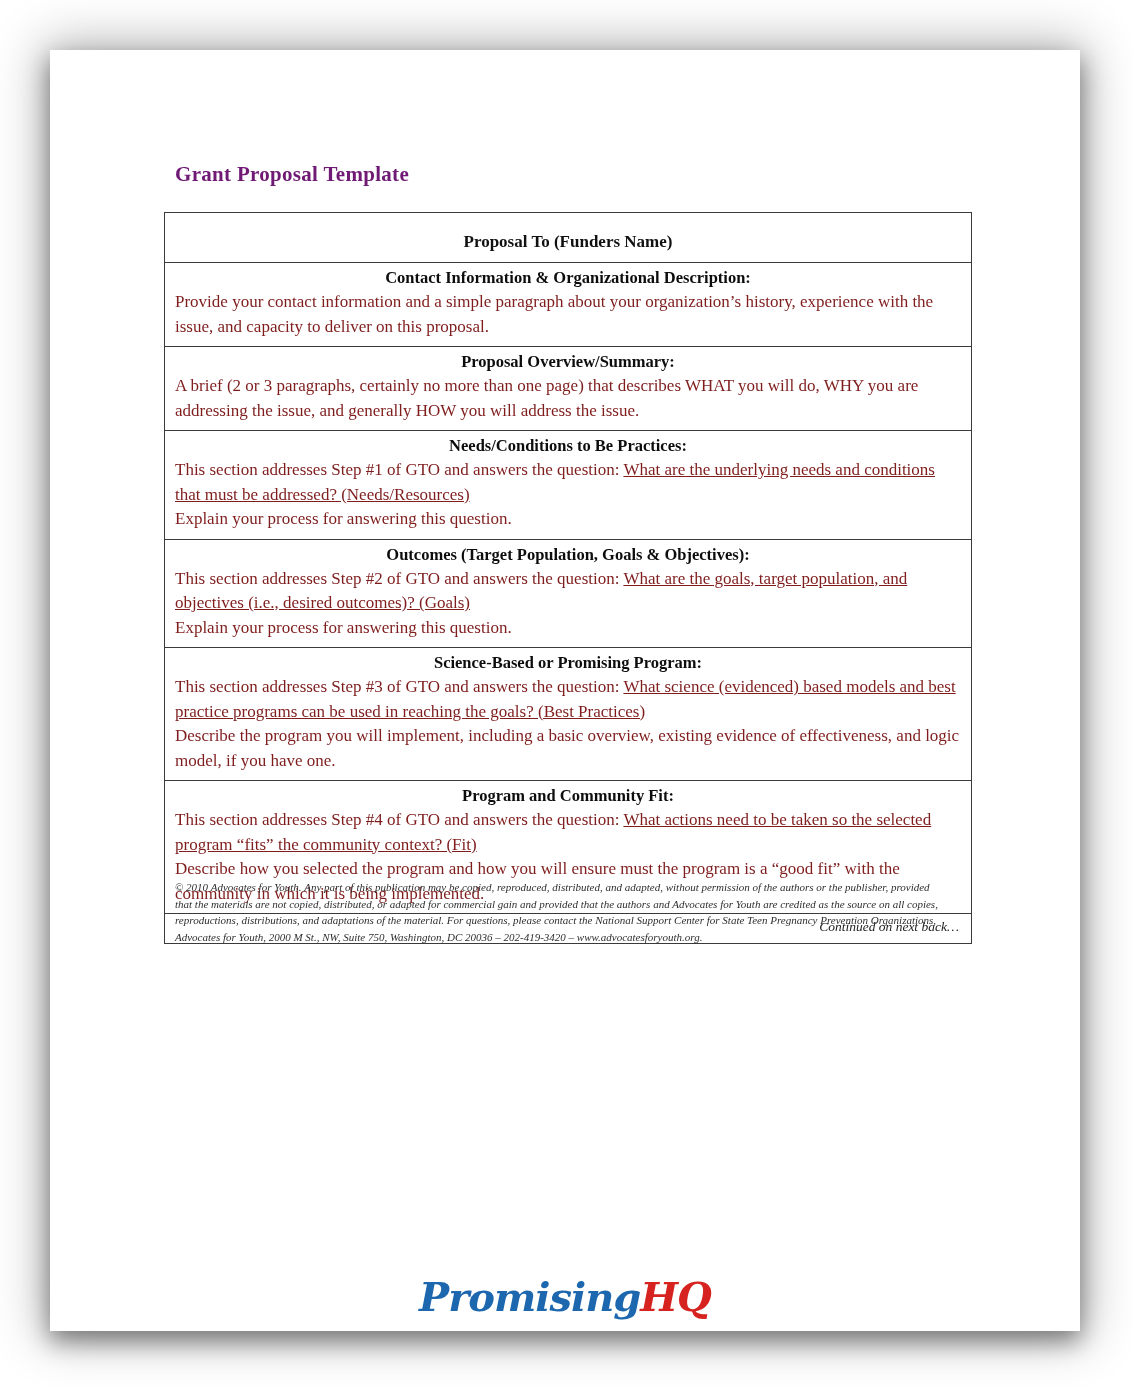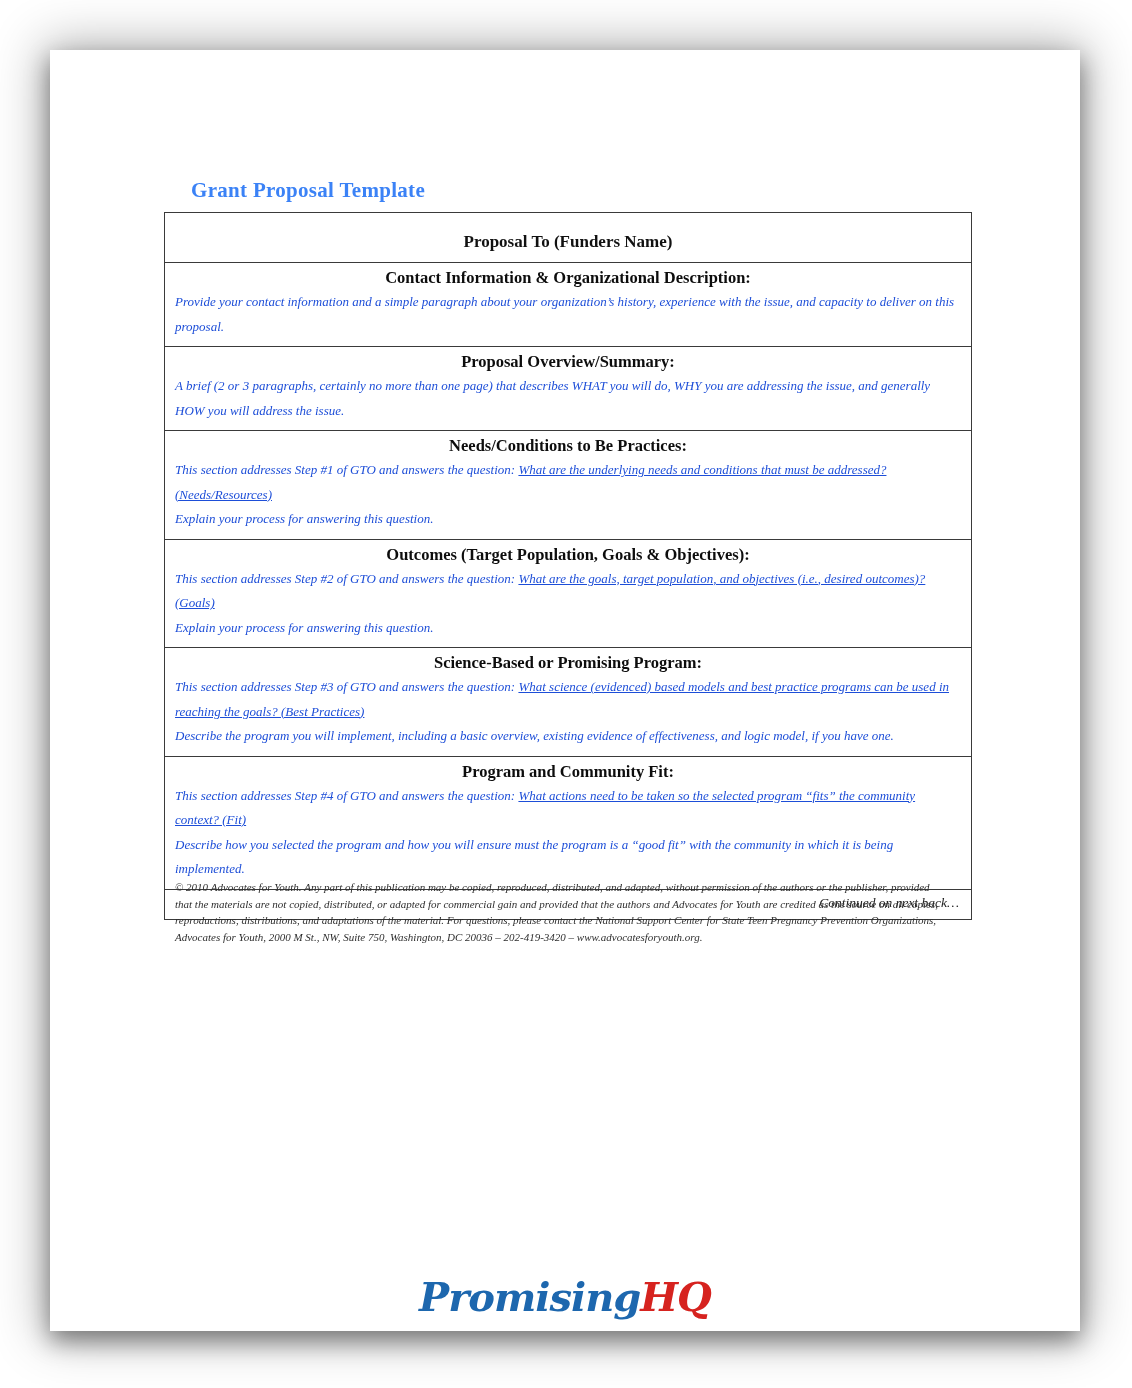--- a/index.html
+++ b/index.html
@@ -14,24 +14,24 @@
   .page {
     position: absolute;
     left: 50px; top: 50px;
     width: 1030px; height: 1281px;
     background: #ffffff;
     box-shadow: 0 10px 22px rgba(0,0,0,0.42), 0 0 48px 6px rgba(0,0,0,0.30);
   }
   .doc-title {
     position: absolute;
     left: 125px; top: 112px;
-    margin: 16px;
+    margin: 0;
     font-size: 21px;
     font-weight: bold;
-    color: #3b82f6;
+    color: #701a75;
     letter-spacing: 0.3px;
     font-family: Liberation Serif, serif;
   }
   .proposal-table {
     position: absolute;
     left: 114px; top: 162px;
     width: 808px;
     border-collapse: collapse;
     color: #111;
   }
@@ -47,24 +47,23 @@
   }
   .section-cell { padding: 3px 10px 7px 10px; }
   .sec-heading {
     font-size: 16.5px;
     font-weight: bold;
     line-height: 24px;
     color: #0d0d0d;
     text-align: center;
   }
   .sec-par {
-    font-style: italic;
-    font-size: 13px;
+    font-size: 17px;
     line-height: 24.5px;
-    color: #1d4ed8;
+    color: #7f1d1d;
   }
   .sec-par .u { text-decoration: underline; }
   .continued-cell {
     text-align: right;
     font-style: italic;
     font-size: 13.5px;
     color: #222;
     padding: 5px 12px 8px 24px;
   }
   .footnote {

